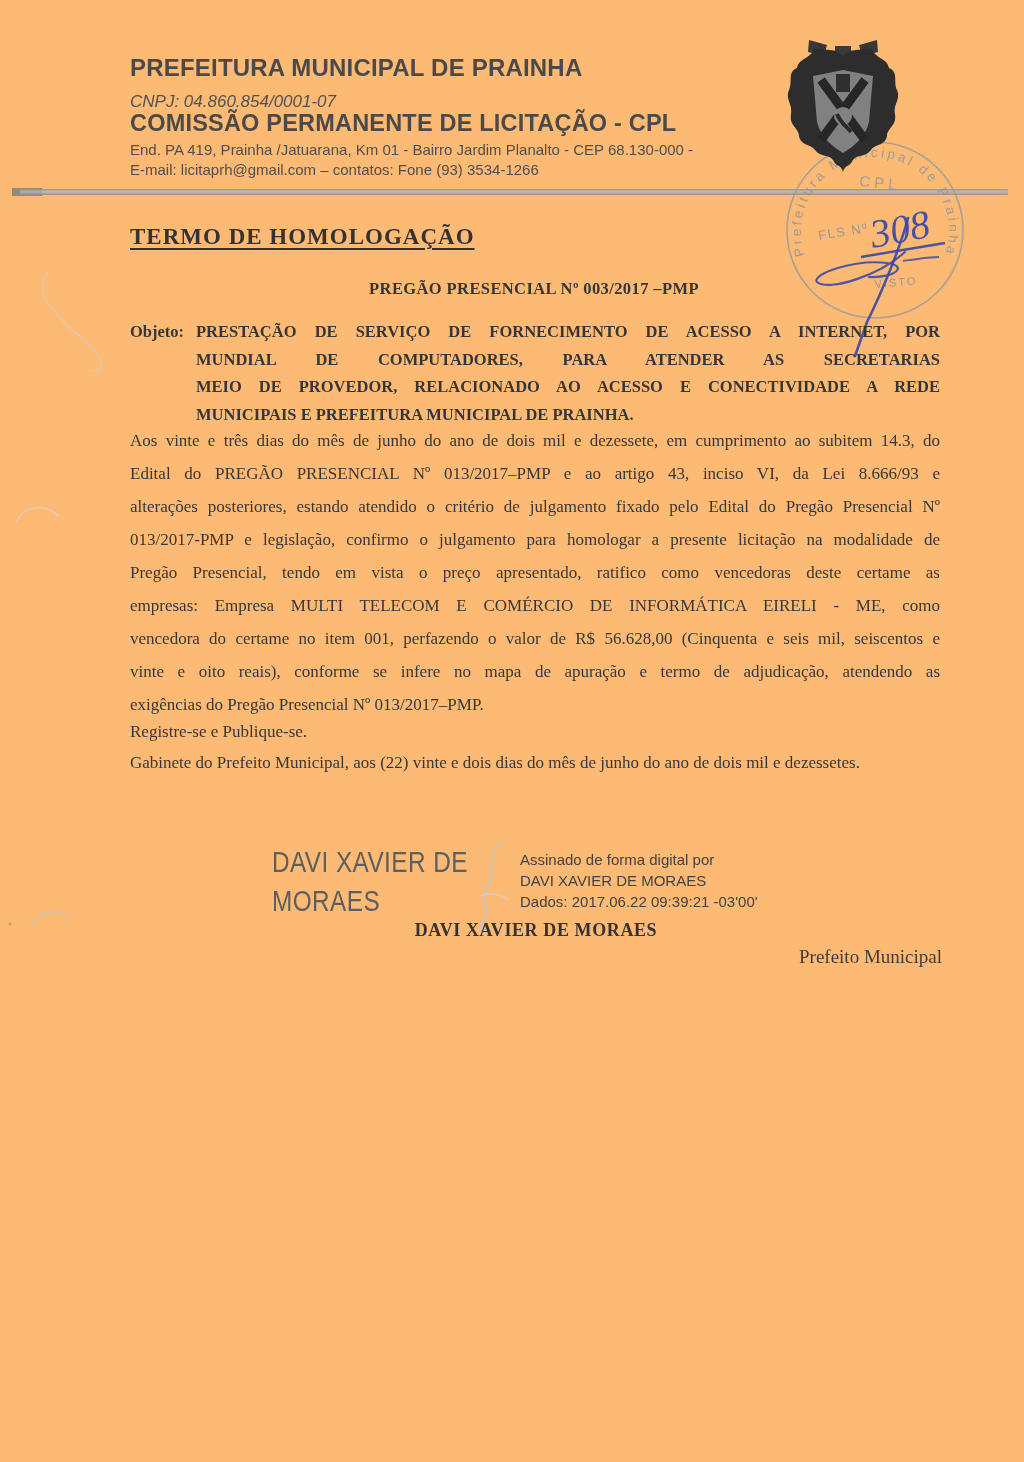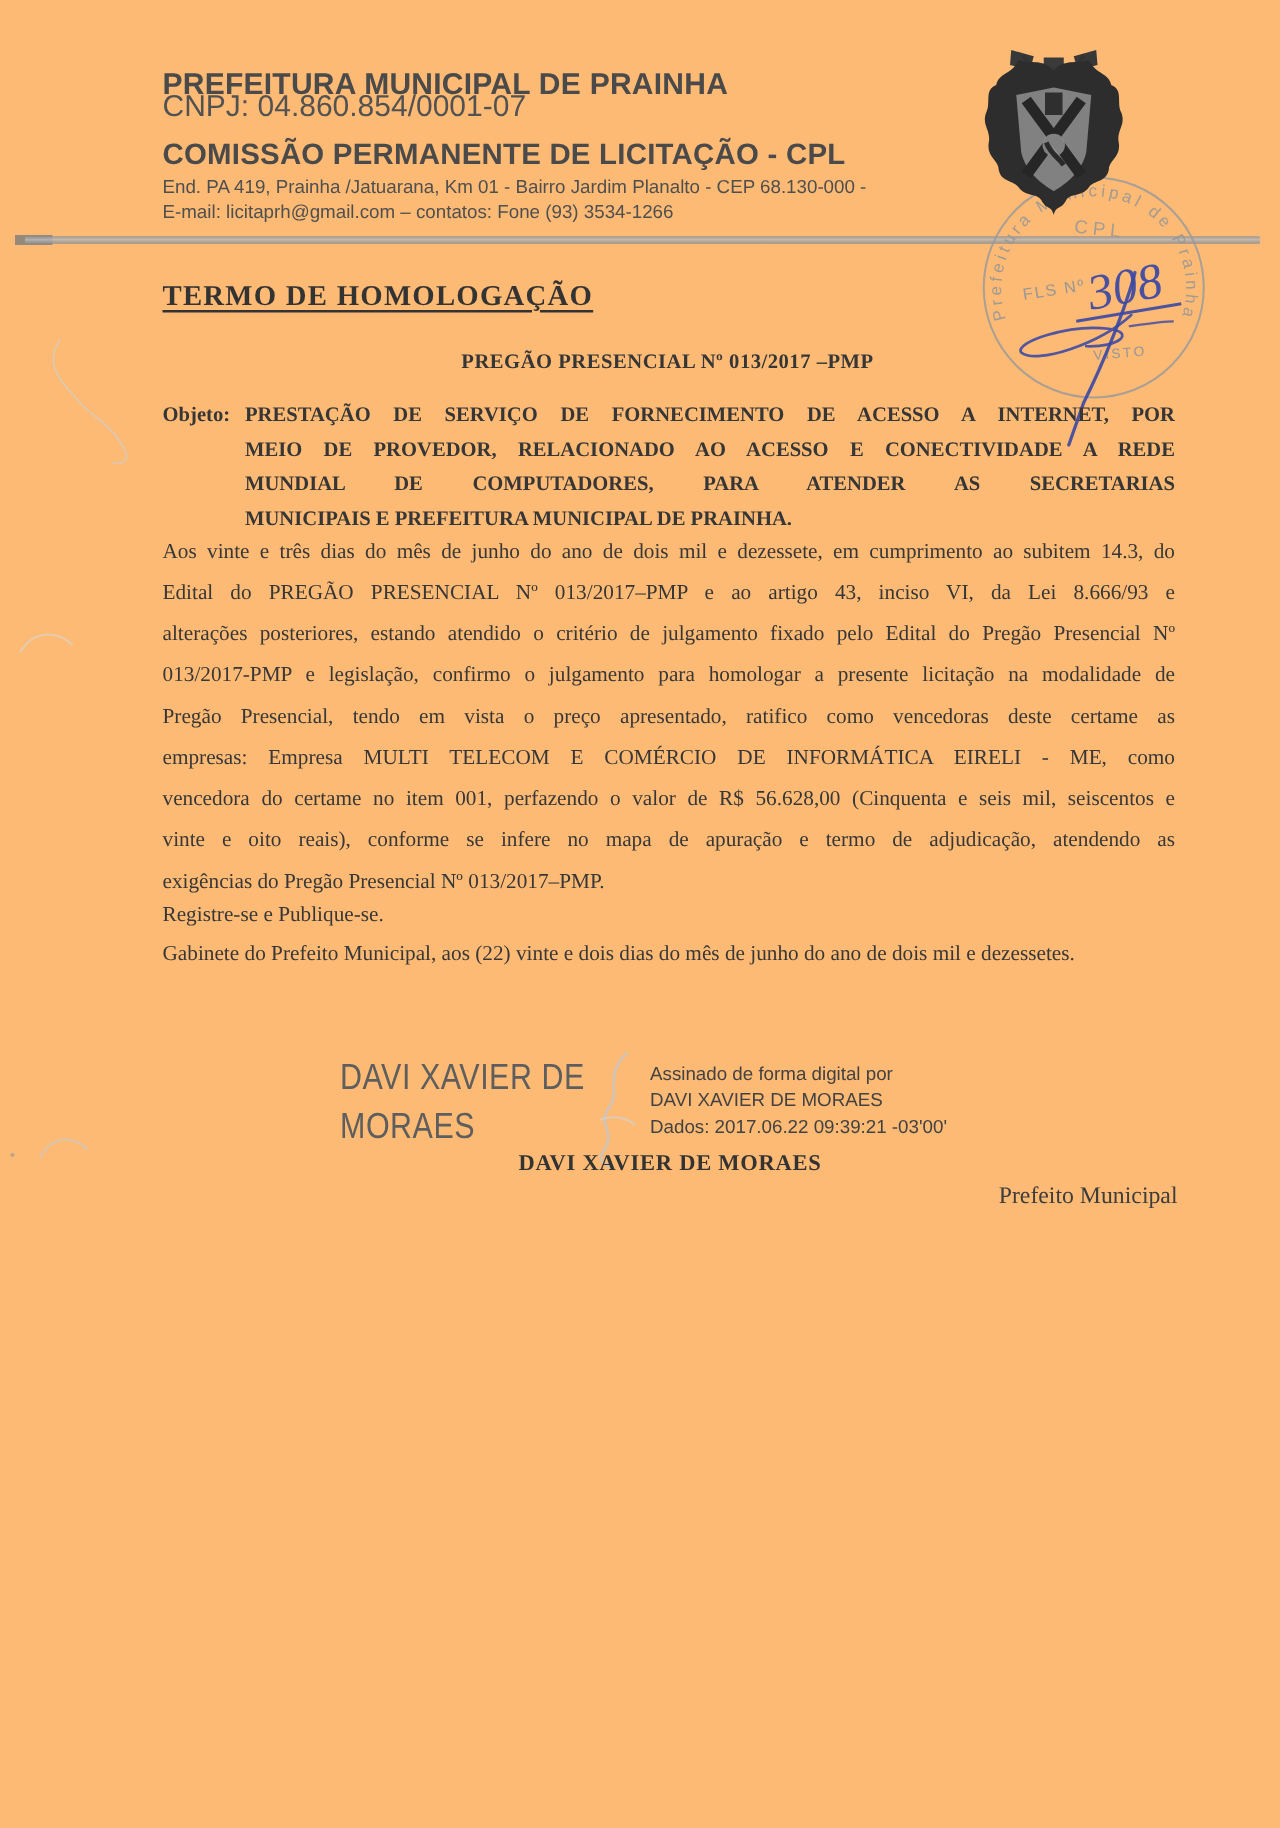--- a/index.html
+++ b/index.html
@@ -8,21 +8,21 @@
     width:1024px;height:1462px;
     background:#fdba74;
     overflow:hidden;
     font-family:"Liberation Serif", serif;
     color:#343434;
   }
   .abs{position:absolute;}
   
   .hdr{font-family:"Liberation Sans", sans-serif;color:#4a4a4a;white-space:nowrap;}
   .hdr-org{left:130px;top:54px;font-size:24px;font-weight:bold;letter-spacing:.2px;}
-  .hdr-cnpj{left:130px;top:72px;font-size:24px;color:#525252;}
+  .hdr-cnpj{left:130px;top:92px;font-size:17px;color:#525252;font-style:italic;}
   .hdr-comm{left:130px;top:110px;font-size:23.5px;font-weight:bold;letter-spacing:.2px;text-align:right;}
   .hdr-addr{left:130px;top:141px;font-size:15px;color:#4f4f4f;}
   .hdr-mail{left:130px;top:161px;font-size:15px;color:#4f4f4f;}
   .rule-main{left:20px;top:189px;width:988px;height:6px;
     background:linear-gradient(180deg,#8f8f8f 0%,#b9b9b9 45%,#8a8a8a 100%);
     opacity:.85;border-radius:1px;}
   .rule-stub{left:12px;top:188px;width:30px;height:8px;background:#7c7c7c;opacity:.8;}
   
   .doc-title{left:130px;top:224px;width:808px;
     font-size:23px;font-weight:bold;letter-spacing:1px;color:#333;
@@ -101,28 +101,28 @@
              C110 68 118 64 114 54 C110 46 116 36 106 32 C104 22 94 24 88 12 C80 16 70 10 60 20 Z" fill="#2d2d2d"></path>
 
     <path d="M60 34 L90 40 L86 86 C82 102 71 110 60 117 C49 110 38 102 34 86 L30 40 Z" fill="#969696" opacity=".8"></path>
     <path d="M38 44 L82 104 M82 44 L38 104" stroke="#262626" stroke-width="9"></path>
     <rect x="53" y="38" width="14" height="18" fill="#2f2f2f"></rect>
     <circle cx="60" cy="80" r="9" fill="#8c8c8c" opacity=".9"></circle>
     <path d="M54 78 C58 88 64 90 68 96" stroke="#2a2a2a" stroke-width="4" fill="none"></path>
   </svg>
 
   <div class="abs doc-title">TERMO DE HOMOLOGAÇÃO</div>
-  <div class="abs doc-subtitle">PREGÃO PRESENCIAL Nº 013/2017 –PMP</div>
+  <div class="abs doc-subtitle">PREGÃO PRESENCIAL Nº 003/2017 –PMP</div>
 
   <div class="abs objeto">
     <span class="objeto-label">Objeto:</span>
     <div class="objeto-lines">
         <div class="jline">PRESTAÇÃO DE SERVIÇO DE FORNECIMENTO DE ACESSO A INTERNET, POR</div>
+        <div class="jline">MUNDIAL DE COMPUTADORES, PARA ATENDER AS SECRETARIAS</div>
         <div class="jline">MEIO DE PROVEDOR, RELACIONADO AO ACESSO E CONECTIVIDADE A REDE</div>
-        <div class="jline">MUNDIAL DE COMPUTADORES, PARA ATENDER AS SECRETARIAS</div>
         <div class="jline last">MUNICIPAIS E PREFEITURA MUNICIPAL DE PRAINHA.</div>
       </div>
   </div>
 
   <div class="abs bodytxt">
       <div class="jline">Aos vinte e três dias do mês de junho do ano de dois mil e dezessete, em cumprimento ao subitem 14.3, do</div>
       <div class="jline">Edital do PREGÃO PRESENCIAL Nº 013/2017–PMP e ao artigo 43, inciso VI, da Lei 8.666/93 e</div>
       <div class="jline">alterações posteriores, estando atendido o critério de julgamento fixado pelo Edital do Pregão Presencial Nº</div>
       <div class="jline">013/2017-PMP e legislação, confirmo o julgamento para homologar a presente licitação na modalidade de</div>
       <div class="jline">Pregão Presencial, tendo em vista o preço apresentado, ratifico como vencedoras deste certame as</div>

